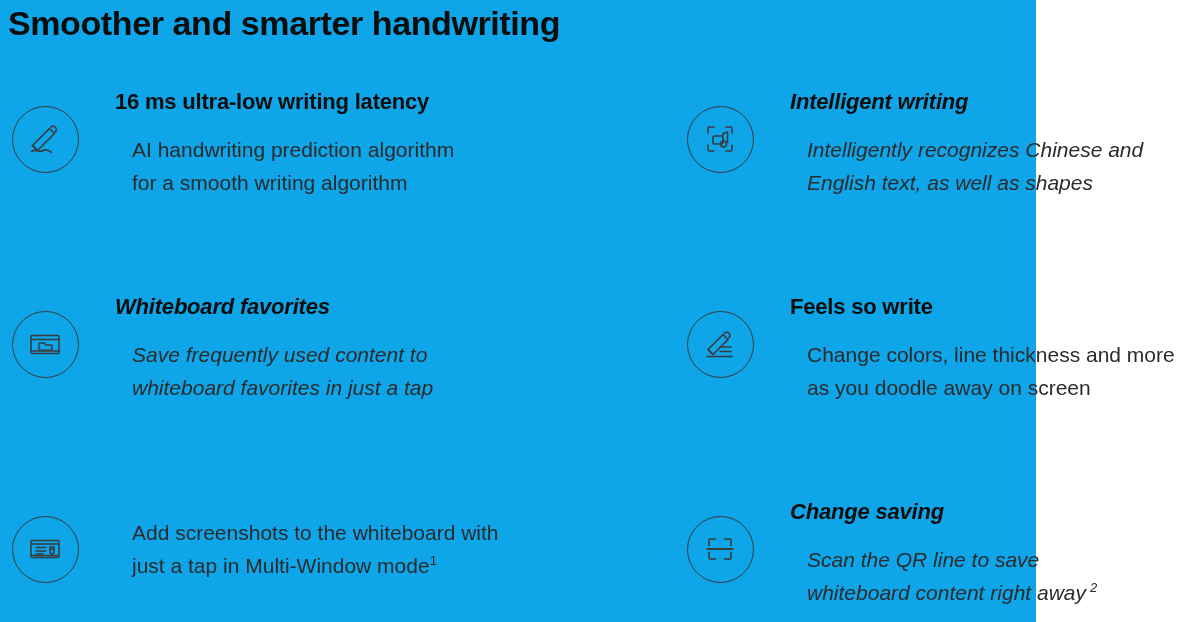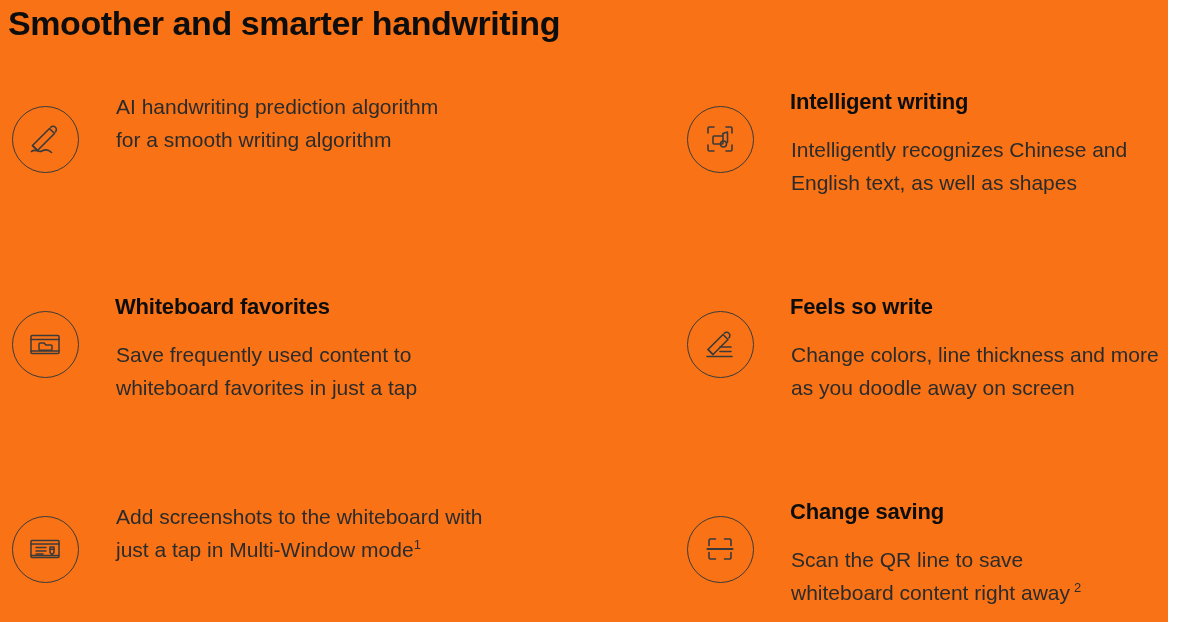--- a/index.html
+++ b/index.html
@@ -10,23 +10,23 @@
   body {
     width: 1200px;
     height: 622px;
     font-family: "Liberation Sans", sans-serif;
     color: #1a1a1a;
     overflow: hidden;
     position: relative;
   }
   .page {
     position: relative;
-    width: 1168px;
+    width: 1036px;
     height: 622px;
-    background: #f97316;
+    background: #0ea5e9;
   }
   .page-title {
     position: absolute;
     left: 8px;
     top: 4px;
     font-size: 34px;
     font-weight: bold;
     letter-spacing: -0.4px;
     color: #0d0d0d;
     white-space: nowrap;
@@ -82,33 +82,34 @@
     color: #0d0d0d;
     letter-spacing: -0.2px;
     margin: 0 0 18px 0;
     white-space: nowrap;
   }
   .feature-desc {
     font-size: 21px;
     font-weight: normal;
     color: #2b2b2b;
     line-height: 33px;
-    margin: 1px;
+    margin: 17px;
   }
   .feature-desc sup {
     font-size: 13px;
     vertical-align: super;
     line-height: 0;
   }
   .sup-spaced {
     margin-left: 4px;
   }
   
   .col-right .feature-text {
     margin-left: 36px;
+    font-style: italic;
   }
 </style>
 </head>
 <body>
 
 <div class="page">
 
   <div class="page-title">Smoother and smarter handwriting</div>
 
   <div class="grid">
@@ -118,20 +119,21 @@
         <div class="icon-circle">
           <svg width="40" height="40" viewBox="0 0 40 40" fill="none" stroke="#3a3a3a" stroke-width="1.6" stroke-linecap="round" stroke-linejoin="round">
             <path d="M7.5 26.5 L24.5 9.5 L29.5 14.5 L12.5 31.5 Z"></path>
             <path d="M25.8 8.2 a3.2 3.2 0 0 1 4.6 0 a3.2 3.2 0 0 1 0 4.6"></path>
             <path d="M7.5 26.5 L12.5 31.5"></path>
             <path d="M6.5 32.5 c3.5 -3.5 7 1.5 10.5 -0.5 c3.5 -2 7 -1 9.5 1.5"></path>
           </svg>
         </div>
       </div>
       <div class="feature-text">
+        <div class="feature-title">16 ms ultra-low writing latency</div>
         <div class="feature-desc">
           <span>AI handwriting prediction algorithm</span><br>
           <span>for a smooth writing algorithm</span>
         </div>
       </div>
     </div>
 
     <div class="feature col-right">
       <div class="icon-wrap">
         <div class="icon-circle">

